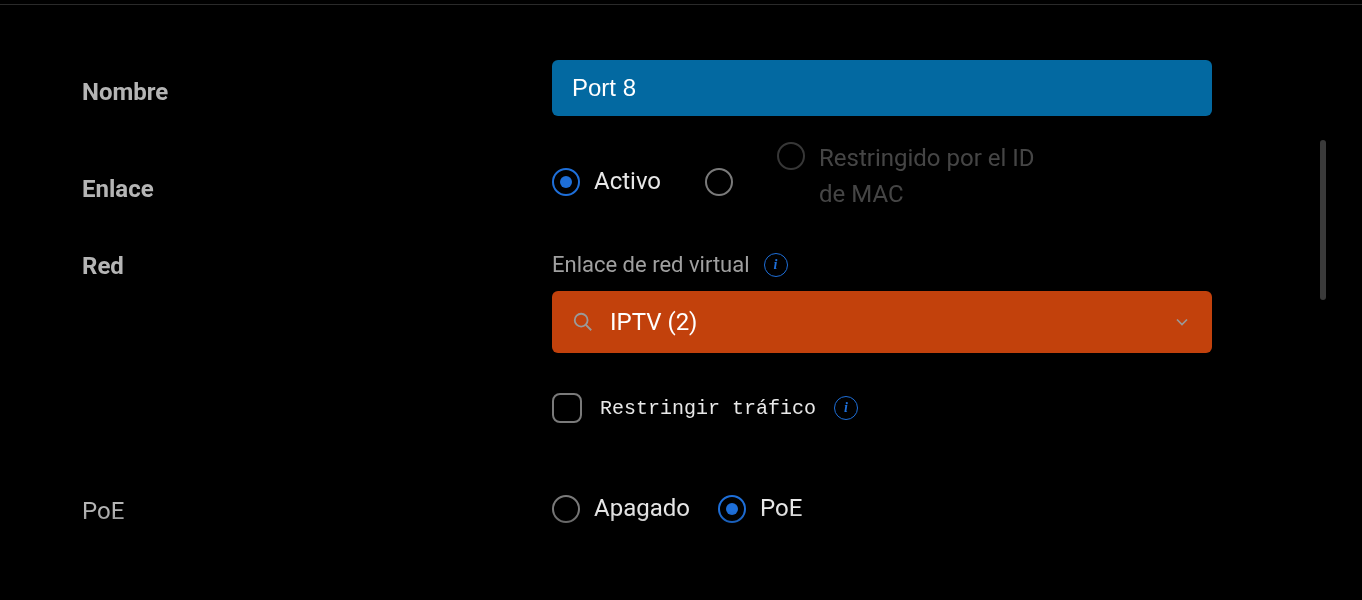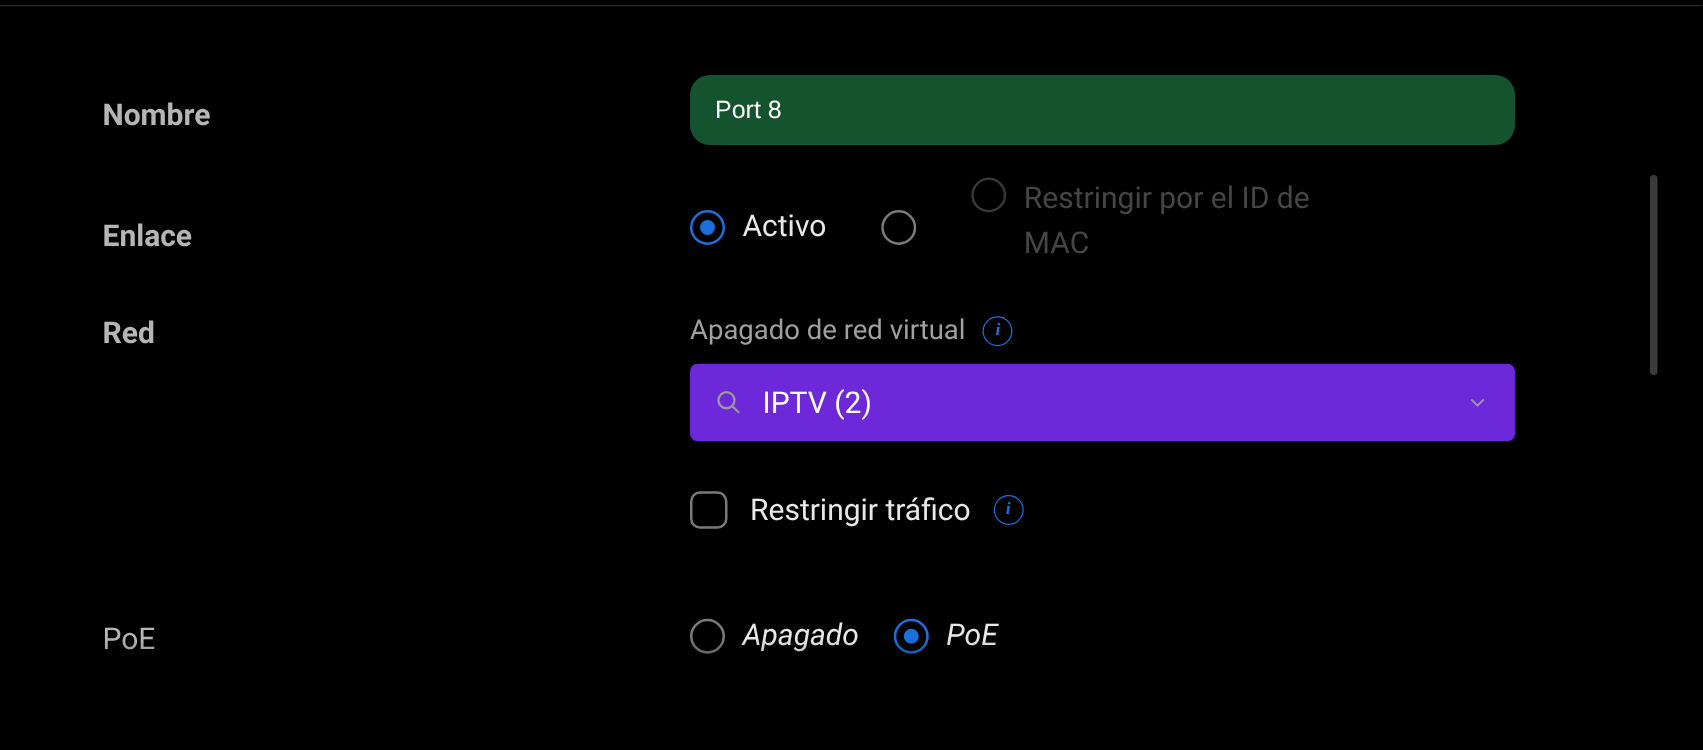--- a/index.html
+++ b/index.html
@@ -42,25 +42,25 @@
     padding-top: 18px;
     font-weight: bold;
   }
   .form-control {
     flex: 1;
     max-width: 660px;
   }
   .text-input {
     width: 100%;
     height: 56px;
-    background: #14532d;
+    background: #0369a1;
     border: none;
-    border-radius: 16px;
+    border-radius: 6px;
     color: #ffffff;
-    font-size: 20px;
+    font-size: 24px;
     padding: 0 20px;
     outline: none;
   }
   .radio-group {
     display: flex;
     flex-wrap: wrap;
     gap: 28px;
     align-items: flex-start;
     padding-top: 18px;
   }
@@ -130,21 +130,21 @@
     flex-shrink: 0;
   }
   .info-icon::before {
     content: "i";
     font-family: Georgia, serif;
     font-style: italic;
   }
   .dropdown {
     width: 100%;
     height: 62px;
-    background: #6d28d9;
+    background: #c2410c;
     border-radius: 6px;
     display: flex;
     align-items: center;
     padding: 0 20px;
     cursor: pointer;
     gap: 16px;
   }
   .search-icon {
     width: 22px;
     height: 22px;
@@ -168,22 +168,23 @@
   }
   .checkbox {
     width: 30px;
     height: 30px;
     border: 2px solid #7a7a7a;
     border-radius: 8px;
     flex-shrink: 0;
     cursor: pointer;
   }
   .checkbox-label {
-    font-size: 24px;
+    font-size: 20px;
     color: #e8e8e8;
+    font-family: Liberation Mono, monospace;
   }
   .scrollbar-track {
     position: absolute;
     right: 36px;
     top: 140px;
     width: 6px;
     height: 160px;
     background: #3a3a3a;
     border-radius: 3px;
   }
@@ -229,31 +230,31 @@
       <div class="radio-group" style="padding-top:0;gap:44px;">
         <div class="radio-option">
           <div class="radio-circle selected"></div>
           <span class="radio-label">Activo</span>
         </div>
         <div class="radio-option">
           <div class="radio-circle"></div>
         </div>
         <div class="radio-option disabled" style="margin-top:-26px;">
           <div class="radio-circle"></div>
-          <span class="radio-label">Restringir por el ID de MAC</span>
+          <span class="radio-label">Restringido por el ID de MAC</span>
         </div>
       </div>
     </div>
   </div>
 
   <div class="form-row" style="margin-bottom:0;margin-top:27px;">
     <div class="form-label" style="padding-top:0;">Red</div>
     <div class="form-control">
       <div class="sub-label">
-        <span>Apagado de red virtual</span>
+        <span>Enlace de red virtual</span>
         <span class="info-icon"></span>
       </div>
       <div class="dropdown">
         <svg class="search-icon" viewBox="0 0 24 24" fill="none" stroke="#9a9a9a" stroke-width="2">
           <circle cx="10" cy="10" r="7"></circle>
           <line x1="21" y1="21" x2="15" y2="15"></line>
         </svg>
         <span class="dropdown-value">IPTV (2)</span>
         <svg class="chevron-icon" viewBox="0 0 24 24" fill="none" stroke="#9a9a9a" stroke-width="2">
           <polyline points="6 9 12 15 18 9"></polyline>
@@ -264,21 +265,21 @@
         <div class="checkbox"></div>
         <span class="checkbox-label">Restringir tráfico</span>
         <span class="info-icon"></span>
       </div>
     </div>
   </div>
 
   <div class="poe-row">
     <div class="poe-label">PoE</div>
     <div class="form-control">
-      <div class="radio-group" style="padding-top:0;font-style:italic;">
+      <div class="radio-group" style="padding-top:0;">
         <div class="radio-option">
           <div class="radio-circle"></div>
           <span class="radio-label">Apagado</span>
         </div>
         <div class="radio-option">
           <div class="radio-circle selected"></div>
           <span class="radio-label">PoE</span>
         </div>
       </div>
     </div>

